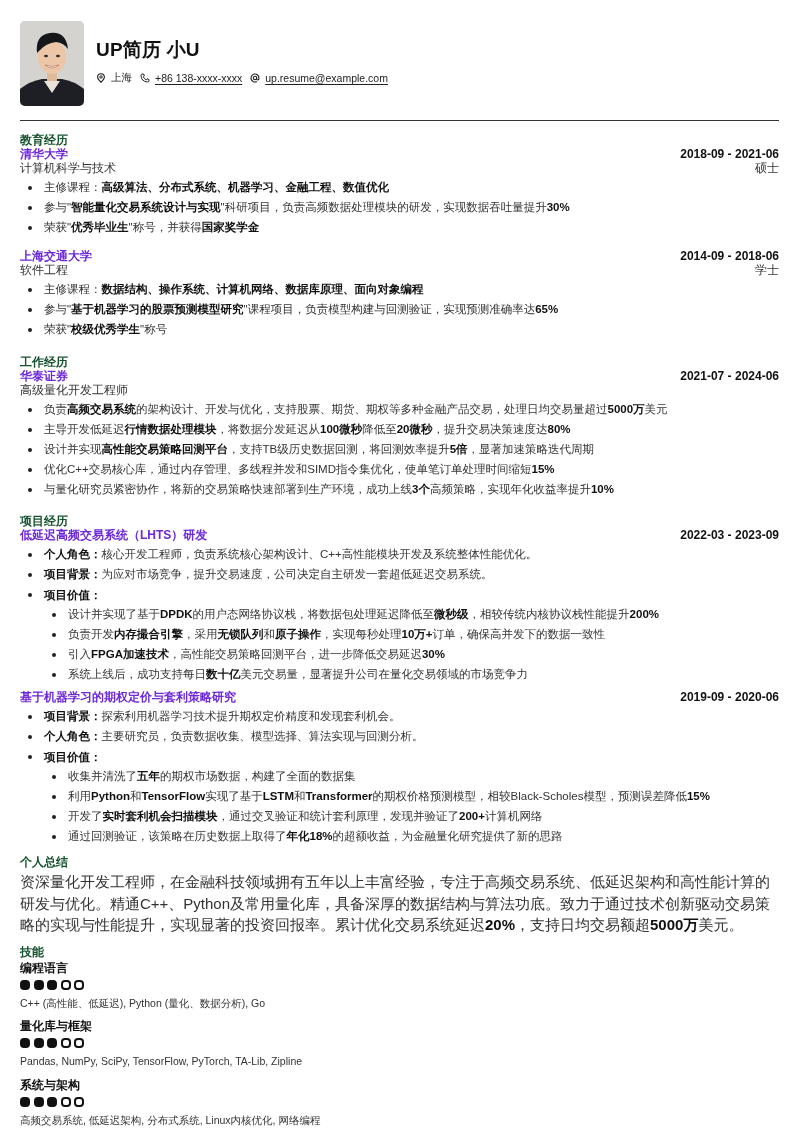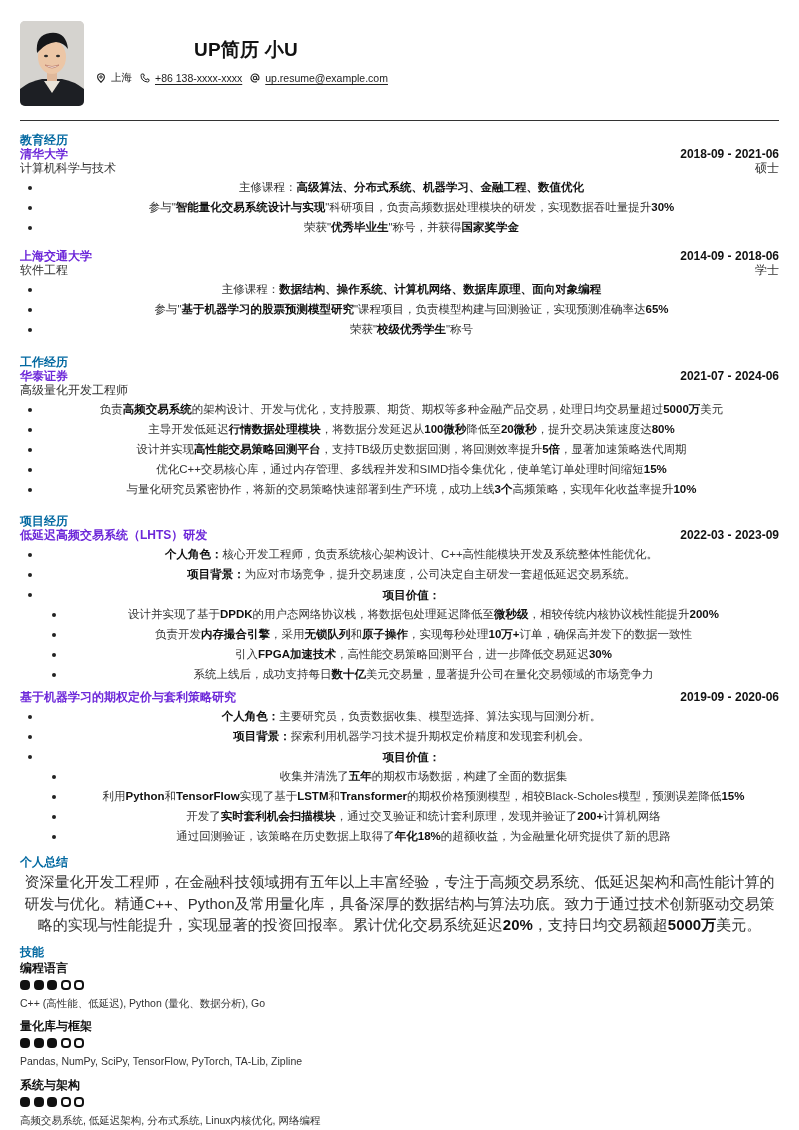--- a/index.html
+++ b/index.html
@@ -1,33 +1,33 @@
 <!DOCTYPE html>
 <html><head>
 <meta charset="utf-8">
 <style>
   * { box-sizing: border-box; margin: 0; padding: 0; }
   html, body { width: 799px; height: 1130px; background: #ffffff; overflow: hidden; }
   body { font-family: "Liberation Sans", "DejaVu Sans", sans-serif; color: #222; font-size: 12px; }
-  .page { position: relative; width: 799px; height: 1130px; padding: 12px 20px; text-align: center; }
+  .page { position: relative; width: 799px; height: 1130px; padding: 12px 20px; }
 
   
   .header { position: absolute; left: 20px; top: 20px; height: 86px; display: flex; align-items: center; }
   .photo { width: 64px; height: 85px; border-radius: 5px; overflow: hidden; background: #d6d4d0; position: relative; }
   .photo svg { width: 64px; height: 85px; display: block; }
   .hinfo { margin-left: 12px; margin-top: -4px; }
   .name { font-size: 19px; font-weight: bold; color: #111; letter-spacing: 0.2px; }
   .contacts { margin-top: 8px; display: flex; align-items: center; font-size: 10.5px; color: #222; }
   .contacts .ci { display: inline-flex; align-items: center; margin-right: 8px; }
   .contacts .ico { width: 10px; height: 10px; margin-right: 5px; display: inline-block; }
   .contacts .link { text-decoration: underline; text-underline-offset: 2px; }
   .hr { position: absolute; left: 20px; right: 20px; top: 120px; height: 1px; background: #333; }
 
   
-  .sec-title { position: absolute; left: 20px; font-size: 12px; font-weight: bold; color: #0369a1; line-height: 14px; }
+  .sec-title { position: absolute; left: 20px; font-size: 12px; font-weight: bold; color: #14532d; line-height: 14px; }
   .row { position: absolute; left: 20px; right: 20px; display: flex; justify-content: space-between; line-height: 14px; }
   .row .l { font-weight: bold; font-size: 12px; color: #6d28d9; }
   .row .r { font-weight: bold; font-size: 12px; color: #111; }
   .row.sub .l, .row.sub .r { font-weight: normal; color: #333; }
   ul.bl { position: absolute; left: 20px; right: 20px; list-style: none; }
   ul.bl li { position: relative; padding-left: 24px; font-size: 11.5px; line-height: 20px; color: #333; }
   ul.bl li::before { content: ""; position: absolute; left: 8px; top: 9px; width: 4px; height: 4px; border-radius: 50%; background: #222; }
   ul.bl li b { color: #111; }
   ul.sub2 { list-style: none; }
   ul.sub2 li { padding-left: 24px; }
@@ -149,22 +149,22 @@
         <li><span>系统上线后，成功支持每日</span><b>数十亿</b><span>美元交易量，显著提升公司在量化交易领域的市场竞争力</span></li>
       </ul>
     </li>
   </ul>
 
   <div class="row" style="top:690px">
     <span class="l">基于机器学习的期权定价与套利策略研究</span>
     <span class="r">2019-09 - 2020-06</span>
   </div>
   <ul class="bl" style="top:706px">
+    <li><b>项目背景：</b><span>探索利用机器学习技术提升期权定价精度和发现套利机会。</span></li>
     <li><b>个人角色：</b><span>主要研究员，负责数据收集、模型选择、算法实现与回测分析。</span></li>
-    <li><b>项目背景：</b><span>探索利用机器学习技术提升期权定价精度和发现套利机会。</span></li>
     <li style="line-height:18px; padding-top:2px;"><b>项目价值：</b>
       <ul class="bl sub2" style="position:static">
         <li><span>收集并清洗了</span><b>五年</b><span>的期权市场数据，构建了全面的数据集</span></li>
         <li><span>利用</span><b>Python</b><span>和</span><b>TensorFlow</b><span>实现了基于</span><b>LSTM</b><span>和</span><b>Transformer</b><span>的期权价格预测模型，相较Black-Scholes模型，预测误差降低</span><b>15%</b></li>
         <li><span>开发了</span><b>实时套利机会扫描模块</b><span>，通过交叉验证和统计套利原理，发现并验证了</span><b>200+</b><span>计算机网络</span></li>
         <li><span>通过回测验证，该策略在历史数据上取得了</span><b>年化18%</b><span>的超额收益，为金融量化研究提供了新的思路</span></li>
       </ul>
     </li>
   </ul>
 

